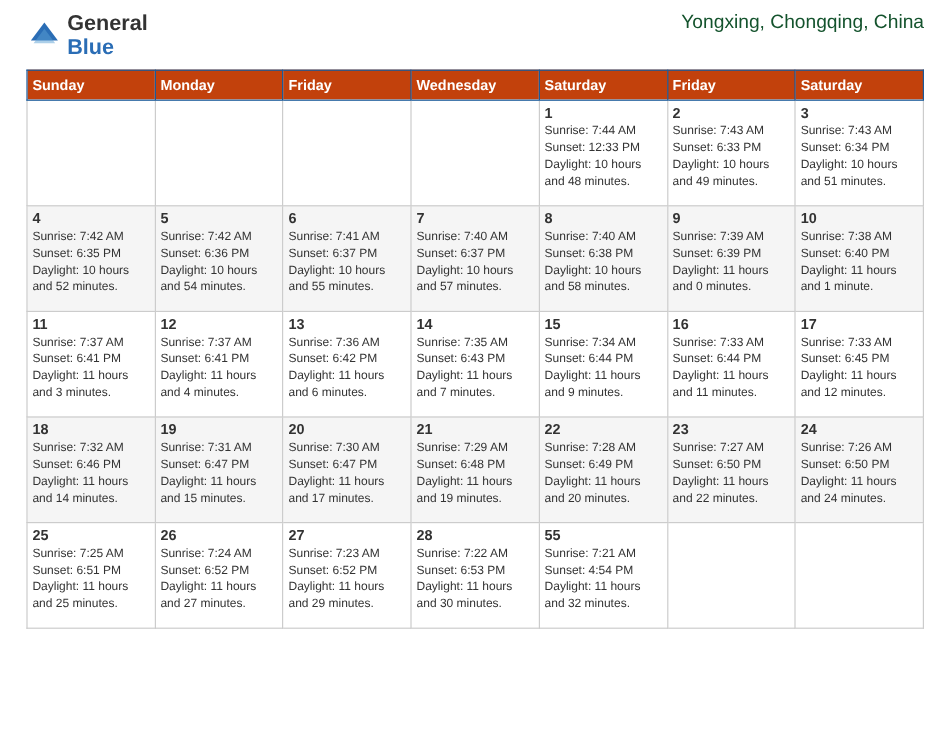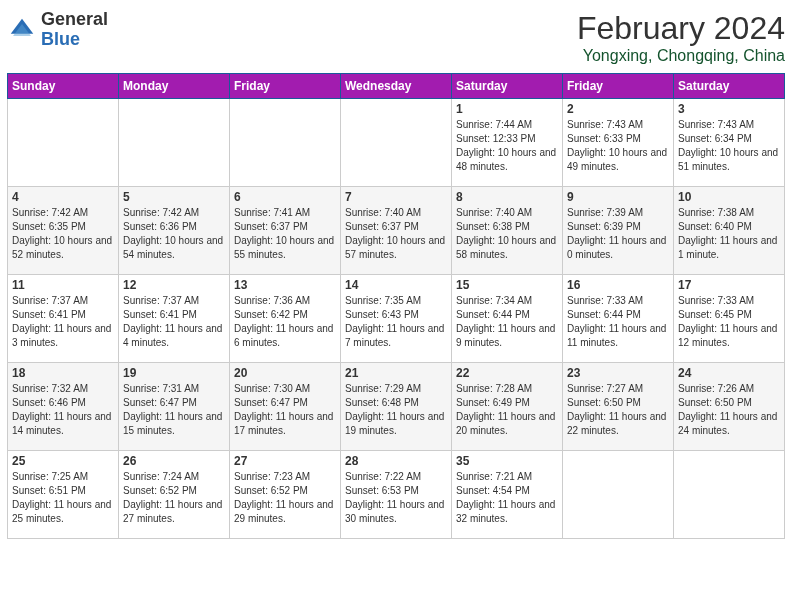--- a/index.html
+++ b/index.html
@@ -6,21 +6,21 @@
     body {
       font-family: Arial, sans-serif;
       background: #fff;
       width: 792px;
       height: 612px;
       overflow: hidden;
     }
     .page {
       width: 792px;
       height: 612px;
-      padding: 10px 7px;
+      padding: 10px 22px;
     }
     .header {
       display: flex;
       justify-content: space-between;
       align-items: flex-start;
       margin-bottom: 8px;
     }
     .logo {
       display: flex;
       align-items: center;
@@ -48,21 +48,21 @@
     .location {
       font-size: 16px;
       color: #14532d;
     }
     .calendar {
       width: 100%;
       border-collapse: collapse;
       font-size: 10.5px;
     }
     .calendar thead th {
-      background: #a21caf;
+      background: #c2410c;
       color: #fff;
       padding: 5px 4px;
       text-align: left;
       font-size: 12px;
       font-weight: bold;
       border: 1px solid #1a5a9a;
     }
     .calendar tbody td {
       border: 1px solid #ccc;
       vertical-align: top;
@@ -98,21 +98,20 @@
       <svg class="logo-icon" viewBox="0 0 40 40">
         <polygon points="20,5 35,25 5,25" fill="#2a6db5"></polygon>
         <polygon points="20,12 32,28 8,28" fill="#5a9fd4" opacity="0.5"></polygon>
       </svg>
       <div class="logo-text">
         <span class="general">General</span><br>
         <span class="blue">Blue</span>
       </div>
     </div>
     <div class="title-block">
-      <div class="month-title">February 2024</div>
       <div class="location">Yongxing, Chongqing, China</div>
     </div>
   </div>
 
   <table class="calendar">
     <thead>
       <tr>
       <th>Sunday</th>
           <th>Monday</th>
           <th>Friday</th>
@@ -298,21 +297,21 @@
 Sunset: 6:52 PM
 Daylight: 11 hours and 29 minutes.</div>
           </td>
           <td>
             <div class="day-number">28</div>
             <div class="day-info">Sunrise: 7:22 AM
 Sunset: 6:53 PM
 Daylight: 11 hours and 30 minutes.</div>
           </td>
           <td>
-            <div class="day-number">35</div>
+            <div class="day-number">55</div>
             <div class="day-info">Sunrise: 7:21 AM
 Sunset: 4:54 PM
 Daylight: 11 hours and 32 minutes.</div>
           </td>
           <td class="empty-cell"></td>
           <td class="empty-cell"></td>
         </tr>
       </tbody>
   </table>
 </div>

